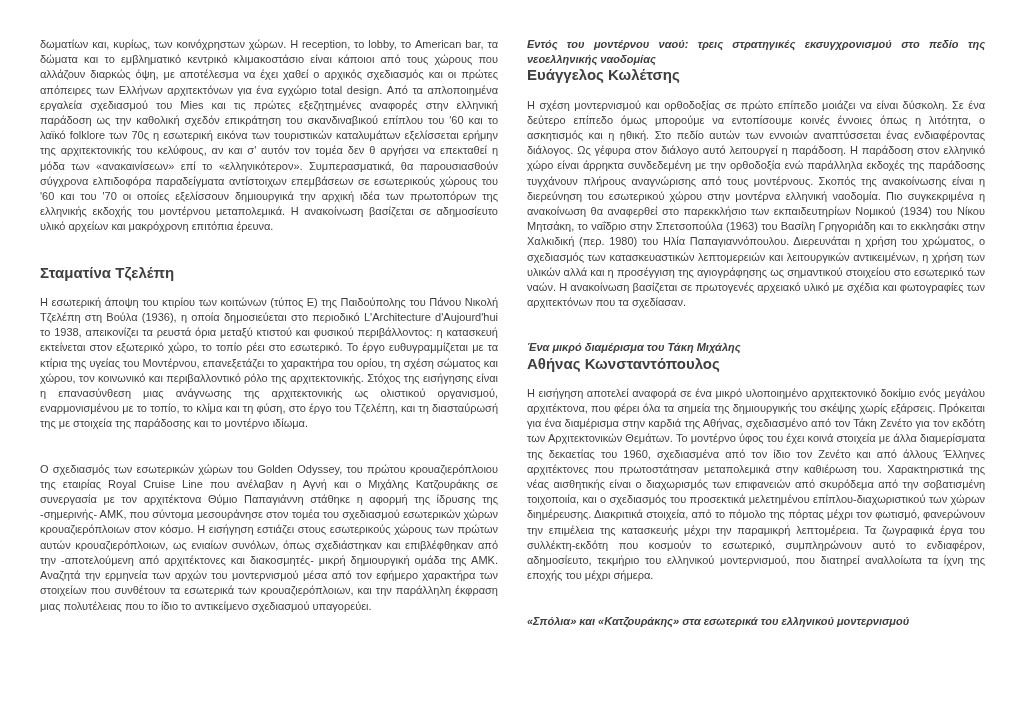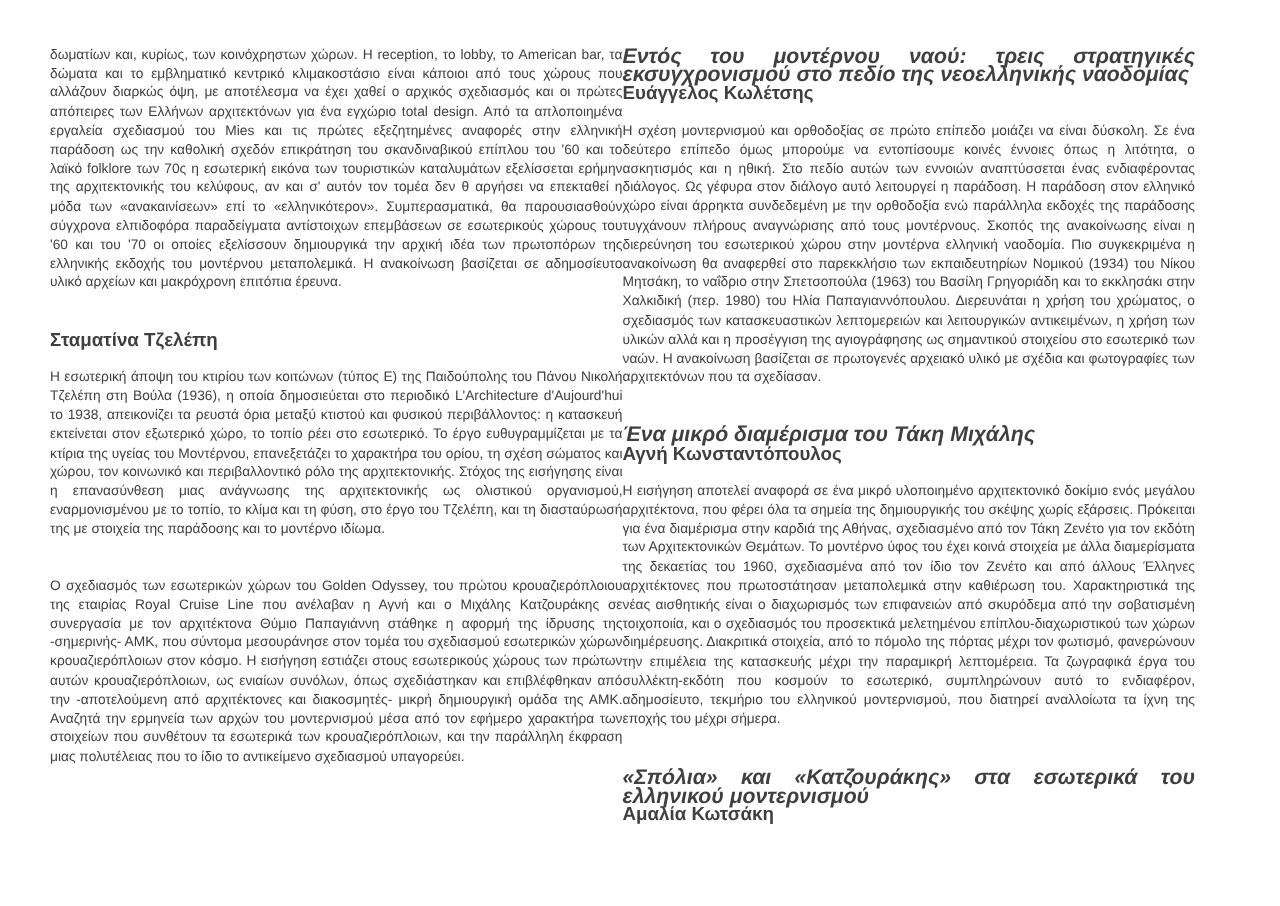--- a/index.html
+++ b/index.html
@@ -14,33 +14,34 @@
     font-family: "Liberation Sans", "DejaVu Sans", sans-serif;
     color: #3f3f3f;
     -webkit-font-smoothing: antialiased;
   }
   .page {
     box-sizing: border-box;
     width: 1024px;
     height: 725px;
     padding: 37px 39px 20px 40px;
     display: flex;
+    gap: 29px;
     overflow: hidden;
     background: #ffffff;
   }
   .column {
     width: 458px;
     flex: 0 0 458px;
   }
   .section + .section {
     margin-top: 30px;
   }
   .abstract-title {
     margin: 0;
-    font-size: 17px;
+    font-size: 11px;
     line-height: 15.2px;
     font-weight: 700;
     font-style: italic;
     text-align: justify;
   }
   .abstract-author {
     margin: 0;
     font-size: 15px;
     line-height: 15.2px;
     font-weight: 700;
@@ -82,24 +83,23 @@
   <div class="column">
 
     <div class="section">
       <h2 class="abstract-title">Εντός του μοντέρνου ναού: τρεις στρατηγικές εκσυγχρονισμού στο πεδίο της νεοελληνικής ναοδομίας</h2>
       <h3 class="abstract-author">Ευάγγελος Κωλέτσης</h3>
       <p class="abstract-text">Η σχέση μοντερνισμού και ορθοδοξίας σε πρώτο επίπεδο μοιάζει να είναι δύσκολη. Σε ένα δεύτερο επίπεδο όμως μπορούμε να εντοπίσουμε κοινές έννοιες όπως η λιτότητα, ο ασκητισμός και η ηθική. Στο πεδίο αυτών των εννοιών αναπτύσσεται ένας ενδιαφέροντας διάλογος. Ως γέφυρα στον διάλογο αυτό λειτουργεί η παράδοση. Η παράδοση στον ελληνικό χώρο είναι άρρηκτα συνδεδεμένη με την ορθοδοξία ενώ παράλληλα εκδοχές της παράδοσης τυγχάνουν πλήρους αναγνώρισης από τους μοντέρνους. Σκοπός της ανακοίνωσης είναι η διερεύνηση του εσωτερικού χώρου στην μοντέρνα ελληνική ναοδομία. Πιο συγκεκριμένα η ανακοίνωση θα αναφερθεί στο παρεκκλήσιο των εκπαιδευτηρίων Νομικού (1934) του Νίκου Μητσάκη, το ναΐδριο στην Σπετσοπούλα (1963) του Βασίλη Γρηγοριάδη και το εκκλησάκι στην Χαλκιδική (περ. 1980) του Ηλία Παπαγιαννόπουλου. Διερευνάται η χρήση του χρώματος, ο σχεδιασμός των κατασκευαστικών λεπτομερειών και λειτουργικών αντικειμένων, η χρήση των υλικών αλλά και η προσέγγιση της αγιογράφησης ως σημαντικού στοιχείου στο εσωτερικό των ναών. Η ανακοίνωση βασίζεται σε πρωτογενές αρχειακό υλικό με σχέδια και φωτογραφίες των αρχιτεκτόνων που τα σχεδίασαν.</p>
     </div>
 
     <div class="section">
       <h2 class="abstract-title">Ένα μικρό διαμέρισμα του Τάκη Μιχάλης</h2>
-      <h3 class="abstract-author">Αγνή Κωνσταντόπουλος</h3>
+      <h3 class="abstract-author">Αθήνας Κωνσταντόπουλος</h3>
       <p class="abstract-text">Η εισήγηση αποτελεί αναφορά σε ένα μικρό υλοποιημένο αρχιτεκτονικό δοκίμιο ενός μεγάλου αρχιτέκτονα, που φέρει όλα τα σημεία της δημιουργικής του σκέψης χωρίς εξάρσεις. Πρόκειται για ένα διαμέρισμα στην καρδιά της Αθήνας, σχεδιασμένο από τον Τάκη Ζενέτο για τον εκδότη των Αρχιτεκτονικών Θεμάτων. Το μοντέρνο ύφος του έχει κοινά στοιχεία με άλλα διαμερίσματα της δεκαετίας του 1960, σχεδιασμένα από τον ίδιο τον Ζενέτο και από άλλους Έλληνες αρχιτέκτονες που πρωτοστάτησαν μεταπολεμικά στην καθιέρωση του. Χαρακτηριστικά της νέας αισθητικής είναι ο διαχωρισμός των επιφανειών από σκυρόδεμα από την σοβατισμένη τοιχοποιία, και ο σχεδιασμός του προσεκτικά μελετημένου επίπλου-διαχωριστικού των χώρων διημέρευσης. Διακριτικά στοιχεία, από το πόμολο της πόρτας μέχρι τον φωτισμό, φανερώνουν την επιμέλεια της κατασκευής μέχρι την παραμικρή λεπτομέρεια. Τα ζωγραφικά έργα του συλλέκτη-εκδότη που κοσμούν το εσωτερικό, συμπληρώνουν αυτό το ενδιαφέρον, αδημοσίευτο, τεκμήριο του ελληνικού μοντερνισμού, που διατηρεί αναλλοίωτα τα ίχνη της εποχής του μέχρι σήμερα.</p>
     </div>
 
     <div class="section">
       <h2 class="abstract-title">«Σπόλια» και «Κατζουράκης» στα εσωτερικά του ελληνικού μοντερνισμού</h2>
-      <h3 class="abstract-author">Αμαλία Κωτσάκη</h3>
     </div>
 
   </div>
 
 </div>
 
 </body></html>

